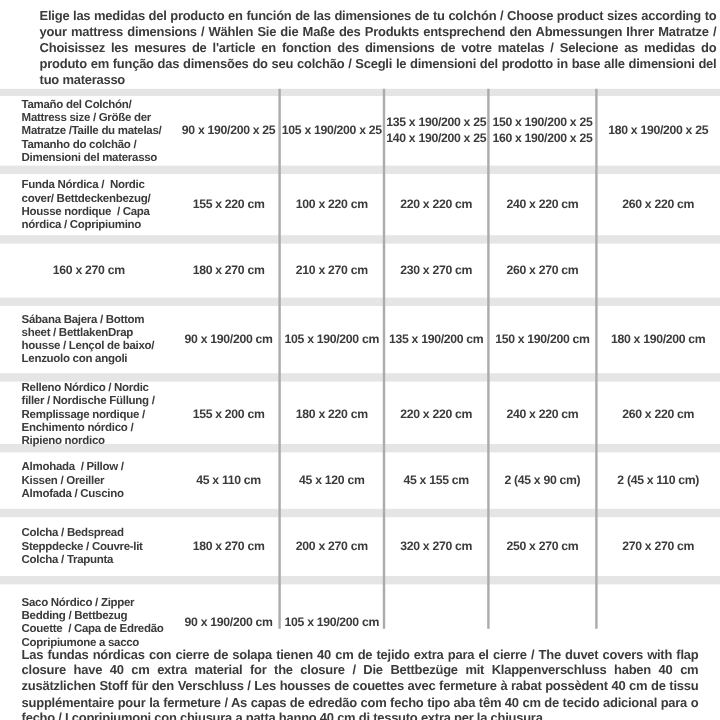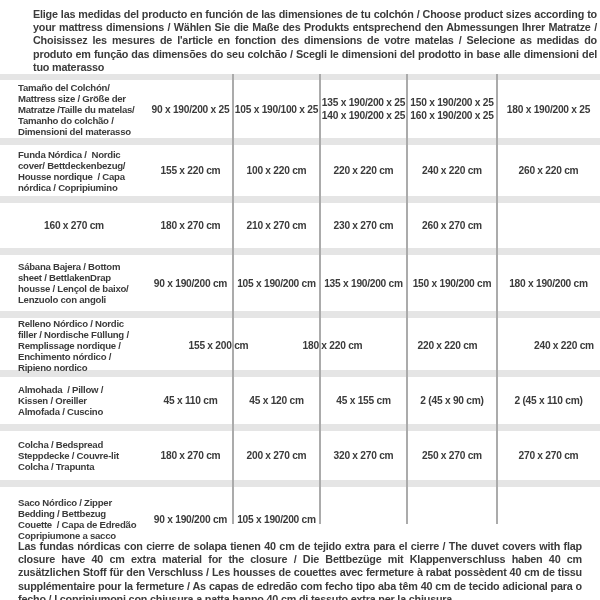--- a/index.html
+++ b/index.html
@@ -46,21 +46,21 @@
     width: 600px;
     background: #ffffff;
     margin-bottom: 7px;
     align-items: center;
   }
   .trow:last-child { margin-bottom: 0; }
   .row-0 { height: 58px; }
   .row-1 { height: 51px; }
   .row-2 { height: 45px; }
   .row-3 { height: 56px; }
-  .row-4 { height: 52px; gap: 28px; }
+  .row-4 { height: 52px; }
   .row-5 { height: 47px; }
   .row-6 { height: 49px; }
   .row-7 { height: 64px; }
   .plabel {
     padding-left: 18px;
     font-size: 9.6px;
     line-height: 11px;
     font-weight: 700;
     letter-spacing: -0.25px;
     white-space: pre;
@@ -113,21 +113,21 @@
     <div class="vdiv vdiv-3"></div>
     <div class="vdiv vdiv-4"></div>
 
   <div class="trow row-0">
     <div class="plabel">Tamaño del Colchón/
 Mattress size / Größe der
 Matratze /Taille du matelas/
 Tamanho do colchão /
 Dimensioni del materasso</div>
     <div class="scell">90 x 190/200 x 25</div>
-    <div class="scell">105 x 190/100 x 25</div>
+    <div class="scell">105 x 190/200 x 25</div>
     <div class="scell">135 x 190/200 x 25
 140 x 190/200 x 25</div>
     <div class="scell">150 x 190/200 x 25
 160 x 190/200 x 25</div>
     <div class="scell">180 x 190/200 x 25</div>
   </div>
       <div class="trow row-1">
     <div class="plabel">Funda Nórdica /  Nordic
 cover/ Bettdeckenbezug/
 Housse nordique  / Capa

